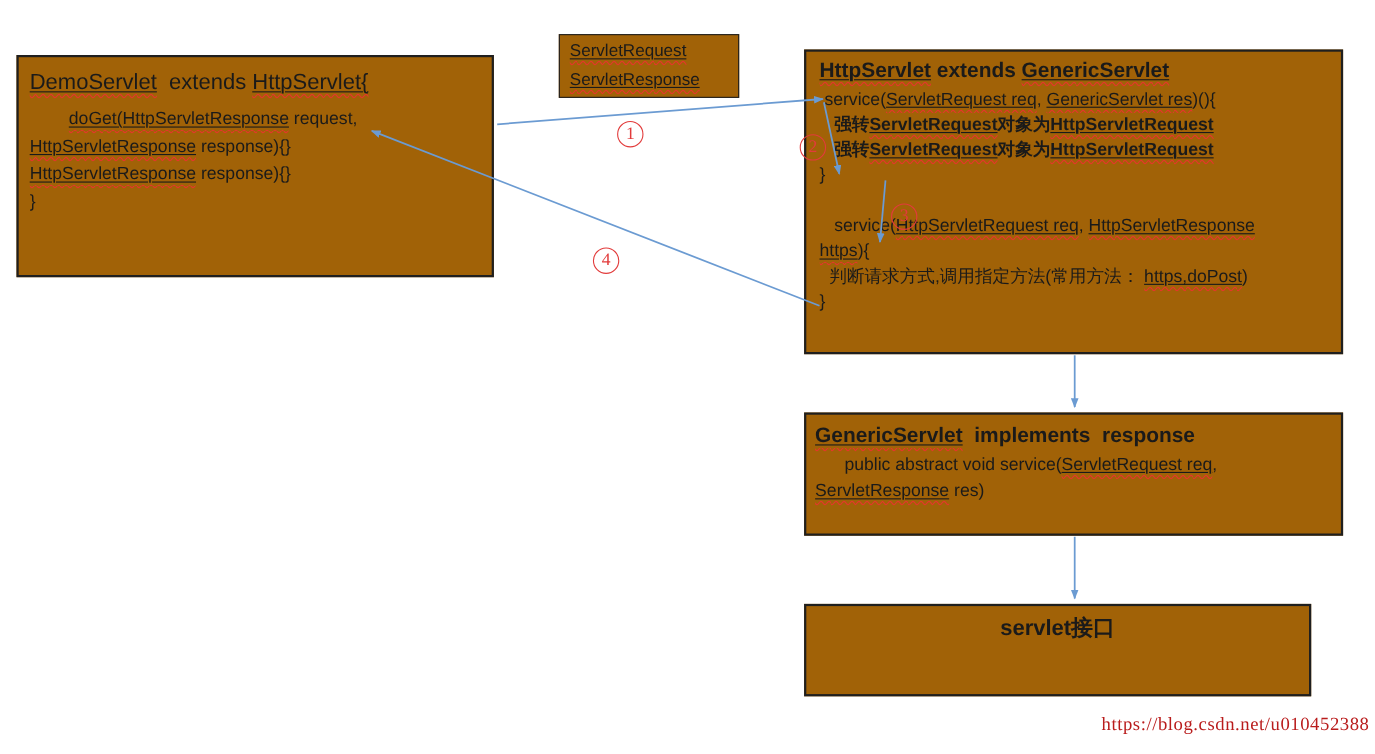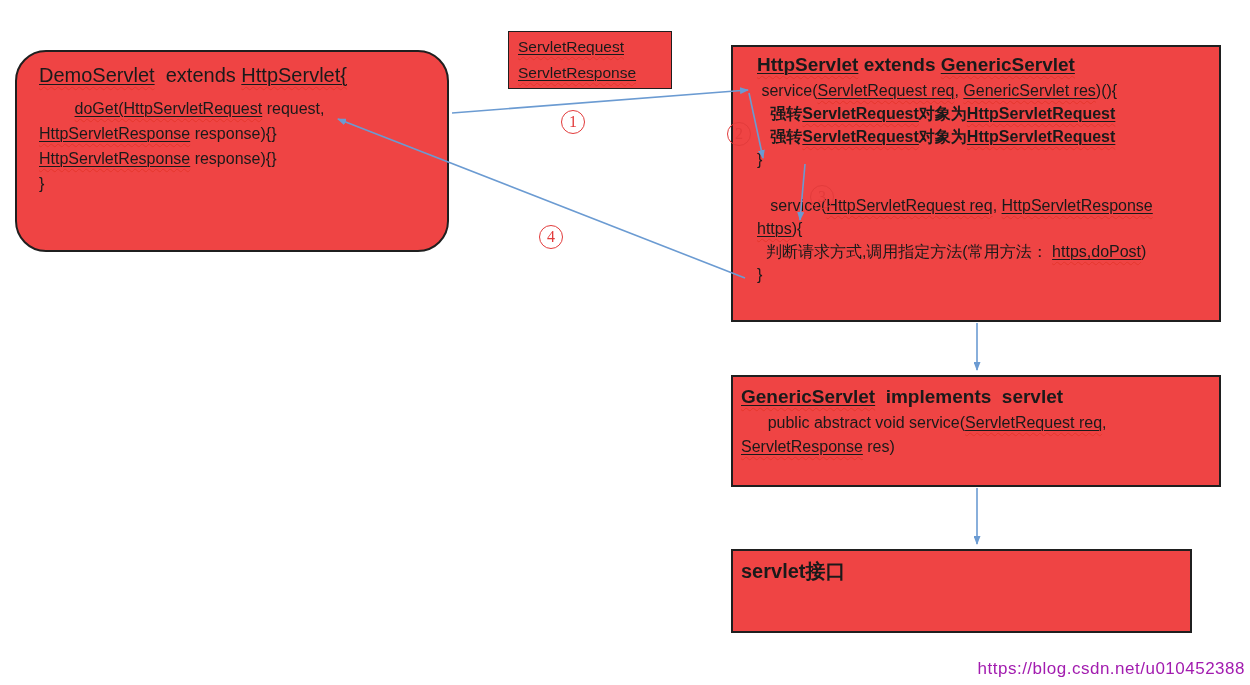--- a/index.html
+++ b/index.html
@@ -1,80 +1,80 @@
 <!DOCTYPE html>
 <html><head>
 <meta charset="utf-8">
 <style>
   html,body { margin:0; padding:0; background:#ffffff; }
   #canvas {
     position:relative; width:1250px; height:685px; background:#ffffff;
     overflow:hidden; font-family:"Liberation Sans", sans-serif; color:#1a1a1a;
   }
   .box {
-    position:absolute; box-sizing:border-box; background:#ef4444;
+    position:absolute; box-sizing:border-box; background:#a16207;
     border:2px solid #1f1f1f;
   }
   .line { white-space:pre-wrap; }
   .b { font-weight:bold; }
   
   .wv {
     text-decoration-line:underline; text-decoration-style:wavy;
     text-decoration-color:#e5352b; text-decoration-thickness:1px;
     text-underline-offset:4px;
   }
   
   .ul {
     text-decoration-line:underline; text-decoration-style:solid;
     text-decoration-color:#1a1a1a; text-decoration-thickness:1.2px;
     text-underline-offset:2px;
   }
 
-  #box-demo   { left:15px;  top:50px;  width:434px; height:202px; padding:8px 22px; font-size:16px; line-height:25px;border-radius:31px; }
+  #box-demo   { left:15px;  top:50px;  width:434px; height:202px; padding:8px 10px; font-size:16px; line-height:25px; }
   #box-demo .t{ font-size:20px; line-height:31px; margin-bottom:3px; }
   .mt { margin-top:5px; }
 
   #box-note   { left:508px; top:31px;  width:164px; height:58px; border-width:1.5px; padding:2px 9px; font-size:15.5px; line-height:26px; }
 
-  #box-http   { left:731px; top:45px;  width:490px; height:277px; padding:3px 24px; font-size:16px; line-height:23px; }
+  #box-http   { left:731px; top:45px;  width:490px; height:277px; padding:3px 12px; font-size:16px; line-height:23px; }
   #box-http .t{ font-size:19px; line-height:29px; }
 
   #box-generic   { left:731px; top:375px; width:490px; height:112px; padding:5px 8px; font-size:16px; line-height:24px; }
   #box-generic .t{ font-size:19px; line-height:29px; }
 
-  #box-iface   { left:731px; top:549px; width:461px; height:84px; padding:5px 8px; font-size:16px; line-height:26px; }
+  #box-iface   { left:731px; top:549px; width:461px; height:84px; padding:5px 8px; font-size:16px; line-height:26px;text-align:center; }
   #box-iface .t{ font-size:20px; line-height:31px; }
 
   #arrow-layer { position:absolute; left:0; top:0; width:1250px; height:685px; pointer-events:none; z-index:5; }
 
   .step {
     position:absolute; z-index:6; width:24px; height:24px; box-sizing:border-box;
     border:1.4px solid #e23b3b; border-radius:50%;
     color:#e23b3b; font-family:"Liberation Serif", serif; font-size:16px;
     display:flex; align-items:center; justify-content:center; background:transparent;
   }
   #step-1 { left:561px; top:110px; }
   #step-2 { left:727px; top:122px; }
   #step-3 { left:810px; top:185px; }
   #step-4 { left:539px; top:225px; }
 
   #watermark {
-    position:absolute; right:5px; bottom:6px;
-    font-family:Liberation Sans, sans-serif; font-size:17px;
-    color:#a21caf; letter-spacing:0.5px;
+    position:absolute; right:5px; bottom:16px;
+    font-family:Liberation Serif, serif; font-size:17px;
+    color:#b91c1c; letter-spacing:0.5px;
   }
 </style>
 </head>
 <body>
 
 <div id="canvas">
 
   <div id="box-demo" class="box">
       <div class="line t"><span class="wv"><span class="ul">DemoServlet</span></span><span>  extends </span><span class="wv"><span class="ul">HttpServlet{</span></span></div>
-      <div class="line mt"><span>        </span><span class="wv"><span class="ul">doGet(HttpServletRequest</span></span><span> request,</span></div>
+      <div class="line mt"><span>        </span><span class="wv"><span class="ul">doGet(HttpServletResponse</span></span><span> request,</span></div>
       <div class="line "><span class="wv"><span class="ul">HttpServletResponse</span></span><span> response){}</span></div>
       <div class="line "><span class="wv"><span class="ul">HttpServletResponse</span></span><span> response){}</span></div>
       <div class="line "><span>}</span></div>
     </div>
 
   <div id="box-note" class="box">
       <div class="line "><span class="wv"><span class="ul">ServletRequest</span></span></div>
       <div class="line "><span class="wv"><span class="ul">ServletResponse</span></span></div>
     </div>
 
@@ -85,21 +85,21 @@
       <div class="line "><span class="b">   强转</span><span class="b wv"><span class="ul">ServletRequest</span></span><span class="b">对象为</span><span class="b wv"><span class="ul">HttpServletRequest</span></span></div>
       <div class="line "><span>}</span></div>
       <div class="line ">&nbsp;</div>
       <div class="line "><span>   service(</span><span class="wv"><span class="ul">HttpServletRequest req</span></span><span>, </span><span class="wv"><span class="ul">HttpServletResponse</span></span></div>
       <div class="line "><span class="wv"><span class="ul">https</span></span><span>){</span></div>
       <div class="line "><span>  判断请求方式,调用指定方法(常用方法： </span><span class="wv"><span class="ul">https,doPost</span></span><span>)</span></div>
       <div class="line "><span>}</span></div>
     </div>
 
   <div id="box-generic" class="box">
-      <div class="line t"><span class="b wv"><span class="ul">GenericServlet</span></span><span class="b">  implements  servlet</span></div>
+      <div class="line t"><span class="b wv"><span class="ul">GenericServlet</span></span><span class="b">  implements  response</span></div>
       <div class="line "><span>      public abstract void service(</span><span class="wv"><span class="ul">ServletRequest req</span></span><span>,</span></div>
       <div class="line "><span class="wv"><span class="ul">ServletResponse</span></span><span> res)</span></div>
     </div>
 
   <div id="box-iface" class="box">
       <div class="line t"><span class="b">servlet接口</span></div>
     </div>
 
   <svg id="arrow-layer" viewBox="0 0 1250 685">
     <defs>

